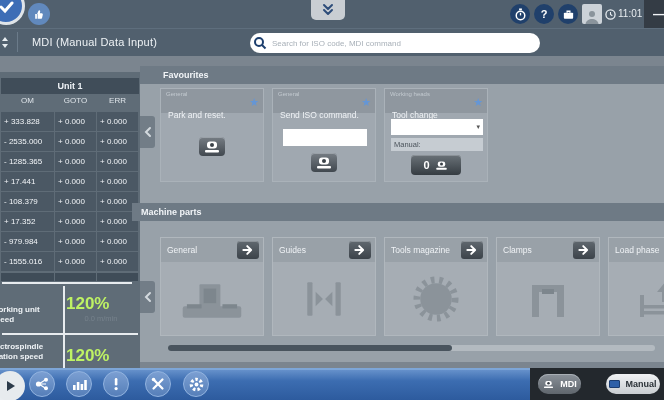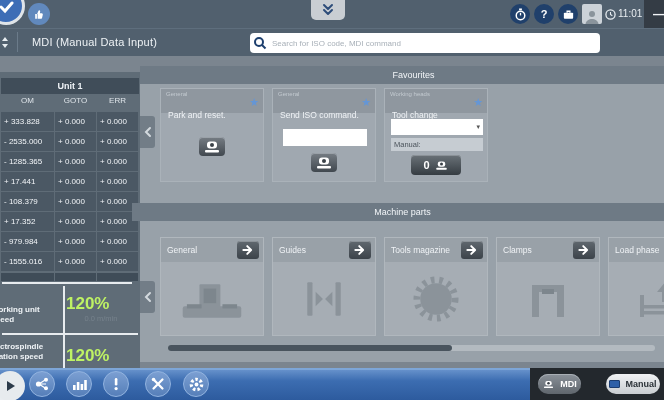--- a/index.html
+++ b/index.html
@@ -22,21 +22,21 @@
          display:flex;align-items:center;justify-content:center;color:#fff;
          font-size:11px;font-weight:bold;}
   .avatar{left:582px;top:4px;width:20px;height:20px;background:#ccd2d8;border-radius:2px;
           display:flex;align-items:flex-end;justify-content:center;overflow:hidden;}
   .clock-time{left:618px;top:8px;font-size:10px;color:#e8edf1;}
   .min-strip{left:644px;top:0;width:20px;height:28px;background:#343c45;color:#f2f5f7;
              font-size:12px;font-weight:bold;display:flex;align-items:center;justify-content:center;
              padding-left:10px;}
   .tb-divider{left:17px;top:32px;width:1px;height:20px;background:#6b7b8a;}
   .page-title{left:32px;top:36px;font-size:11px;color:#eef2f5;letter-spacing:.2px;}
-  .searchbox{left:250px;top:33px;width:350px;height:20px;background:#fff;border-radius:4px;
+  .searchbox{left:250px;top:33px;width:290px;height:20px;background:#fff;border-radius:10px;
              display:flex;align-items:center;}
   .searchbox input{flex:1;border:0;outline:0;font-size:8px;color:#5a646d;background:transparent;
                    font-family:"Liberation Sans",sans-serif;}
   .searchbox input::placeholder{color:#a8b0b8;}
 
   
   .unit-panel{left:0;top:72px;width:140px;height:312px;background:#5f6c77;}
   .unit-title{left:1px;top:6px;width:138px;height:16px;background:#404d59;color:#eef2f6;
               font-size:9px;font-weight:bold;text-align:center;line-height:16px;}
   .col-heads{left:1px;top:24px;width:138px;display:grid;grid-template-columns:53px 41px 41px;
@@ -48,22 +48,22 @@
   .partial-row{left:1px;top:201px;width:138px;display:grid;grid-template-columns:53px 41px 41px;
                gap:1px;height:8px;overflow:hidden;}
   .pcell{background:#3f4c58;height:8px;}
   .speed-hline{background:#e8ecef;height:2px;}
   .speed-vline{background:#e8ecef;width:2px;}
   .speed-label{color:#f0f4f7;font-size:8px;font-weight:bold;line-height:10px;}
   .speed-pct{width:70px;text-align:left;color:#bef264;font-size:17px;font-weight:bold;}
   .speed-sub{width:70px;text-align:center;color:#76828c;font-size:7.5px;}
 
   
-  .sec-head{height:18px;background:#6e7a85;color:#f2f5f8;font-size:9px;font-weight:normal;
-            line-height:18px;text-align:center;}
+  .sec-head{height:18px;background:#6e7a85;color:#f2f5f8;font-size:9px;font-weight:bold;
+            line-height:18px;}
   .fav-head{left:140px;top:66px;width:524px;padding-left:23px;}
   .fav-body{left:140px;top:84px;width:524px;height:119px;background:#98a1a9;}
   .mp-head{left:132px;top:203px;width:532px;padding-left:9px;}
   .mp-body{left:140px;top:221px;width:524px;height:141px;background:#98a1a9;}
   .side-collapse{left:140px;width:15px;height:32px;background:#727d87;border-radius:0 3px 3px 0;
                  display:flex;align-items:center;justify-content:center;}
 
   
   .card{position:absolute;width:104px;background:#a0a8b0;border:1px solid #aab2b9;}
   .fav-card{top:4px;height:94px;}

